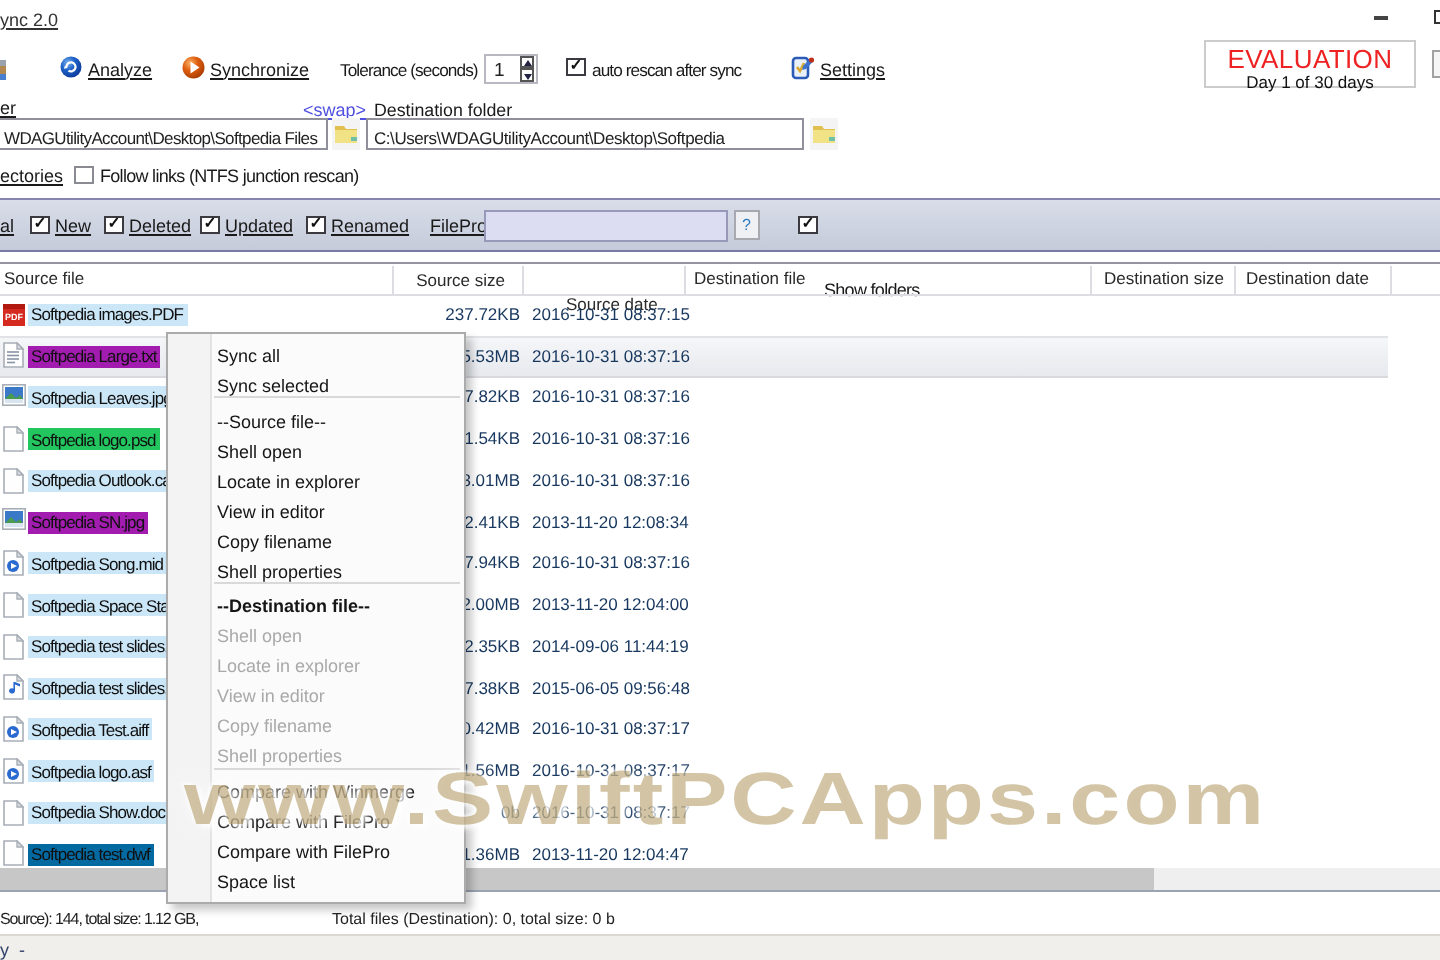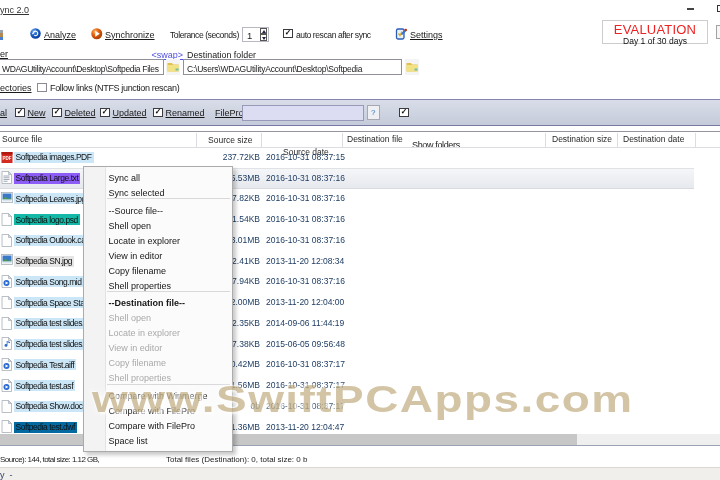--- a/index.html
+++ b/index.html
@@ -163,53 +163,53 @@
 <svg class="abs" style="left:1px;top:171.25px;" width="11" height="13" viewBox="0 0 22 26">
     <path d="M2 1 h13 l6 6 v18 h-19 z" fill="#fefefe" stroke="#a8aeb6" stroke-width="1.6"></path>
     <path d="M15 1 l6 6 h-6 z" fill="#d8dce2" stroke="#a8aeb6" stroke-width="1.4"></path>
     <g stroke="#8894a4" stroke-width="1.6">
       <path d="M5 10 h12"></path>
       <path d="M5 13.5 h12"></path>
       <path d="M5 17 h12"></path>
       <path d="M5 20.5 h8"></path>
     </g>
   </svg>
-<div class="abs t85" style="left:13.5px;top:172.62px;background:#8b5cf6;padding:0.5px 2px;letter-spacing:-0.45px;color:#101010;">Softpedia Large.txt</div>
+<div class="abs t85" style="left:13.5px;top:172.62px;background:#a21caf;padding:0.5px 2px;letter-spacing:-0.45px;color:#101010;">Softpedia Large.txt</div>
 <div class="abs t85 navy" style="left:160px;top:172.62px;width:100px;text-align:right;">5.53MB</div>
 <div class="abs t85 navy" style="left:266px;top:172.62px;">2016-10-31 08:37:16</div>
 <svg class="abs" style="left:1px;top:192.00px;" width="12" height="11" viewBox="0 0 24 22">
     <rect x="0.8" y="0.8" width="22.4" height="20.4" fill="#fff" stroke="#a8aeb6" stroke-width="1.6"></rect>
     <rect x="3" y="3" width="18" height="12" fill="#3a78c8"></rect>
     <path d="M3 15 l6 -6 l5 5 l4 -3 l3 4 v0 h-18 z" fill="#4a9a50"></path>
     <rect x="3" y="15" width="18" height="4" fill="#d8e4f0"></rect>
   </svg>
 <div class="abs t85" style="left:13.5px;top:193.38px;background:#cbe6f7;padding:0.5px 2px;letter-spacing:-0.45px;color:#101010;">Softpedia Leaves.jpg</div>
 <div class="abs t85 navy" style="left:160px;top:193.38px;width:100px;text-align:right;">7.82KB</div>
 <div class="abs t85 navy" style="left:266px;top:193.38px;">2016-10-31 08:37:16</div>
 <svg class="abs" style="left:1px;top:212.75px;" width="11" height="13" viewBox="0 0 22 26">
     <path d="M2 1 h13 l6 6 v18 h-19 z" fill="#fefefe" stroke="#a8aeb6" stroke-width="1.6"></path>
     <path d="M15 1 l6 6 h-6 z" fill="#d8dce2" stroke="#a8aeb6" stroke-width="1.4"></path>
   </svg>
-<div class="abs t85" style="left:13.5px;top:214.12px;background:#14b8a6;padding:0.5px 2px;letter-spacing:-0.45px;color:#101010;">Softpedia logo.psd</div>
+<div class="abs t85" style="left:13.5px;top:214.12px;background:#22c55e;padding:0.5px 2px;letter-spacing:-0.45px;color:#101010;">Softpedia logo.psd</div>
 <div class="abs t85 navy" style="left:160px;top:214.12px;width:100px;text-align:right;">1.54KB</div>
 <div class="abs t85 navy" style="left:266px;top:214.12px;">2016-10-31 08:37:16</div>
 <svg class="abs" style="left:1px;top:233.50px;" width="11" height="13" viewBox="0 0 22 26">
     <path d="M2 1 h13 l6 6 v18 h-19 z" fill="#fefefe" stroke="#a8aeb6" stroke-width="1.6"></path>
     <path d="M15 1 l6 6 h-6 z" fill="#d8dce2" stroke="#a8aeb6" stroke-width="1.4"></path>
   </svg>
 <div class="abs t85" style="left:13.5px;top:234.88px;background:#cbe6f7;padding:0.5px 2px;letter-spacing:-0.45px;color:#101010;">Softpedia Outlook.cal</div>
 <div class="abs t85 navy" style="left:160px;top:234.88px;width:100px;text-align:right;">3.01MB</div>
 <div class="abs t85 navy" style="left:266px;top:234.88px;">2016-10-31 08:37:16</div>
 <svg class="abs" style="left:1px;top:254.25px;" width="12" height="11" viewBox="0 0 24 22">
     <rect x="0.8" y="0.8" width="22.4" height="20.4" fill="#fff" stroke="#a8aeb6" stroke-width="1.6"></rect>
     <rect x="3" y="3" width="18" height="12" fill="#3a78c8"></rect>
     <path d="M3 15 l6 -6 l5 5 l4 -3 l3 4 v0 h-18 z" fill="#4a9a50"></path>
     <rect x="3" y="15" width="18" height="4" fill="#d8e4f0"></rect>
   </svg>
-<div class="abs t85" style="left:13.5px;top:255.62px;background:#e5e5e5;padding:0.5px 2px;letter-spacing:-0.45px;color:#101010;">Softpedia SN.jpg</div>
+<div class="abs t85" style="left:13.5px;top:255.62px;background:#a21caf;padding:0.5px 2px;letter-spacing:-0.45px;color:#101010;">Softpedia SN.jpg</div>
 <div class="abs t85 navy" style="left:160px;top:255.62px;width:100px;text-align:right;">2.41KB</div>
 <div class="abs t85 navy" style="left:266px;top:255.62px;">2013-11-20 12:08:34</div>
 <svg class="abs" style="left:1px;top:275.00px;" width="11" height="13" viewBox="0 0 22 26">
     <path d="M2 1 h13 l6 6 v18 h-19 z" fill="#fefefe" stroke="#a8aeb6" stroke-width="1.6"></path>
     <path d="M15 1 l6 6 h-6 z" fill="#d8dce2" stroke="#a8aeb6" stroke-width="1.4"></path>
     <circle cx="11" cy="16" r="6" fill="#2a6ad0"></circle>
     <path d="M9 13 l6 3 l-6 3 z" fill="#fff"></path>
   </svg>
 <div class="abs t85" style="left:13.5px;top:276.38px;background:#cbe6f7;padding:0.5px 2px;letter-spacing:-0.45px;color:#101010;">Softpedia Song.mid</div>
 <div class="abs t85 navy" style="left:160px;top:276.38px;width:100px;text-align:right;">7.94KB</div>
@@ -245,21 +245,21 @@
   </svg>
 <div class="abs t85" style="left:13.5px;top:359.38px;background:#cbe6f7;padding:0.5px 2px;letter-spacing:-0.45px;color:#101010;">Softpedia Test.aiff</div>
 <div class="abs t85 navy" style="left:160px;top:359.38px;width:100px;text-align:right;">0.42MB</div>
 <div class="abs t85 navy" style="left:266px;top:359.38px;">2016-10-31 08:37:17</div>
 <svg class="abs" style="left:1px;top:378.75px;" width="11" height="13" viewBox="0 0 22 26">
     <path d="M2 1 h13 l6 6 v18 h-19 z" fill="#fefefe" stroke="#a8aeb6" stroke-width="1.6"></path>
     <path d="M15 1 l6 6 h-6 z" fill="#d8dce2" stroke="#a8aeb6" stroke-width="1.4"></path>
     <circle cx="11" cy="16" r="6" fill="#2a6ad0"></circle>
     <path d="M9 13 l6 3 l-6 3 z" fill="#fff"></path>
   </svg>
-<div class="abs t85" style="left:13.5px;top:380.12px;background:#cbe6f7;padding:0.5px 2px;letter-spacing:-0.45px;color:#101010;">Softpedia test.asf</div>
+<div class="abs t85" style="left:13.5px;top:380.12px;background:#cbe6f7;padding:0.5px 2px;letter-spacing:-0.45px;color:#101010;">Softpedia logo.asf</div>
 <div class="abs t85 navy" style="left:160px;top:380.12px;width:100px;text-align:right;">1.56MB</div>
 <div class="abs t85 navy" style="left:266px;top:380.12px;">2016-10-31 08:37:17</div>
 <svg class="abs" style="left:1px;top:399.50px;" width="11" height="13" viewBox="0 0 22 26">
     <path d="M2 1 h13 l6 6 v18 h-19 z" fill="#fefefe" stroke="#a8aeb6" stroke-width="1.6"></path>
     <path d="M15 1 l6 6 h-6 z" fill="#d8dce2" stroke="#a8aeb6" stroke-width="1.4"></path>
   </svg>
 <div class="abs t85" style="left:13.5px;top:400.88px;background:#cbe6f7;padding:0.5px 2px;letter-spacing:-0.45px;color:#101010;">Softpedia Show.doc</div>
 <div class="abs t85 navy" style="left:160px;top:400.88px;width:100px;text-align:right;">0b</div>
 <div class="abs t85 navy" style="left:266px;top:400.88px;">2016-10-31 08:37:17</div>
 <svg class="abs" style="left:1px;top:420.25px;" width="11" height="13" viewBox="0 0 22 26">

